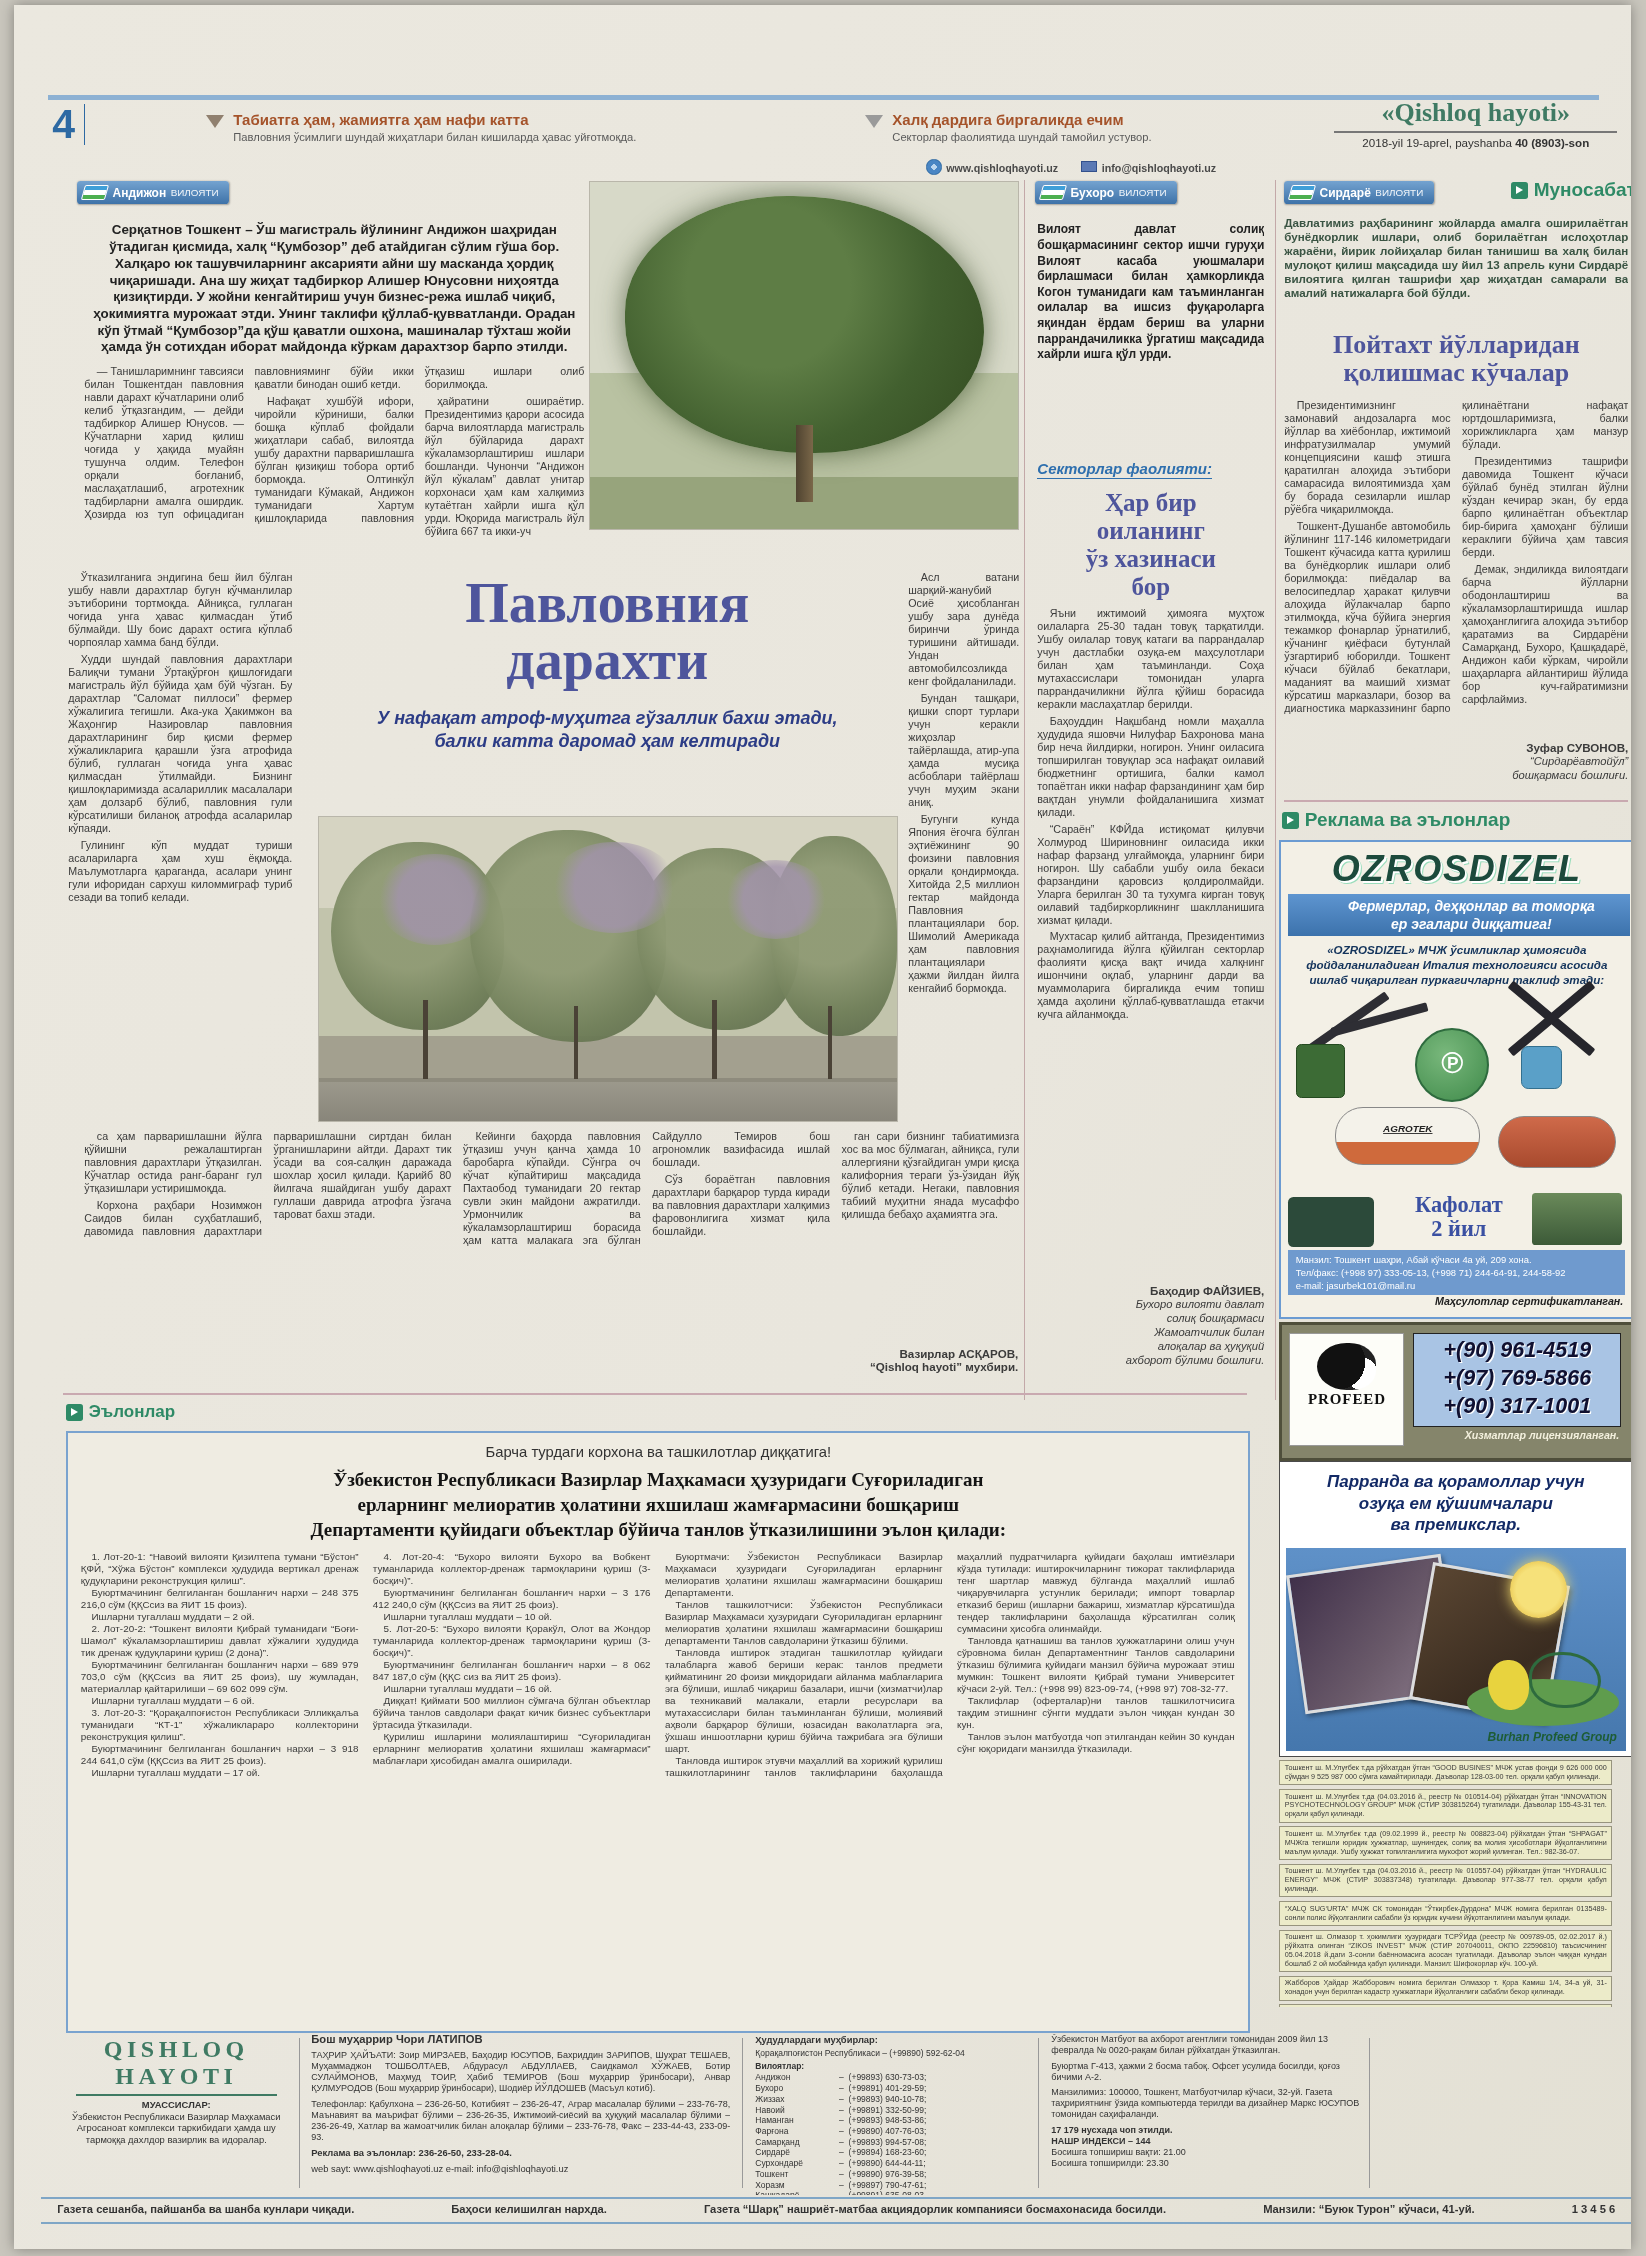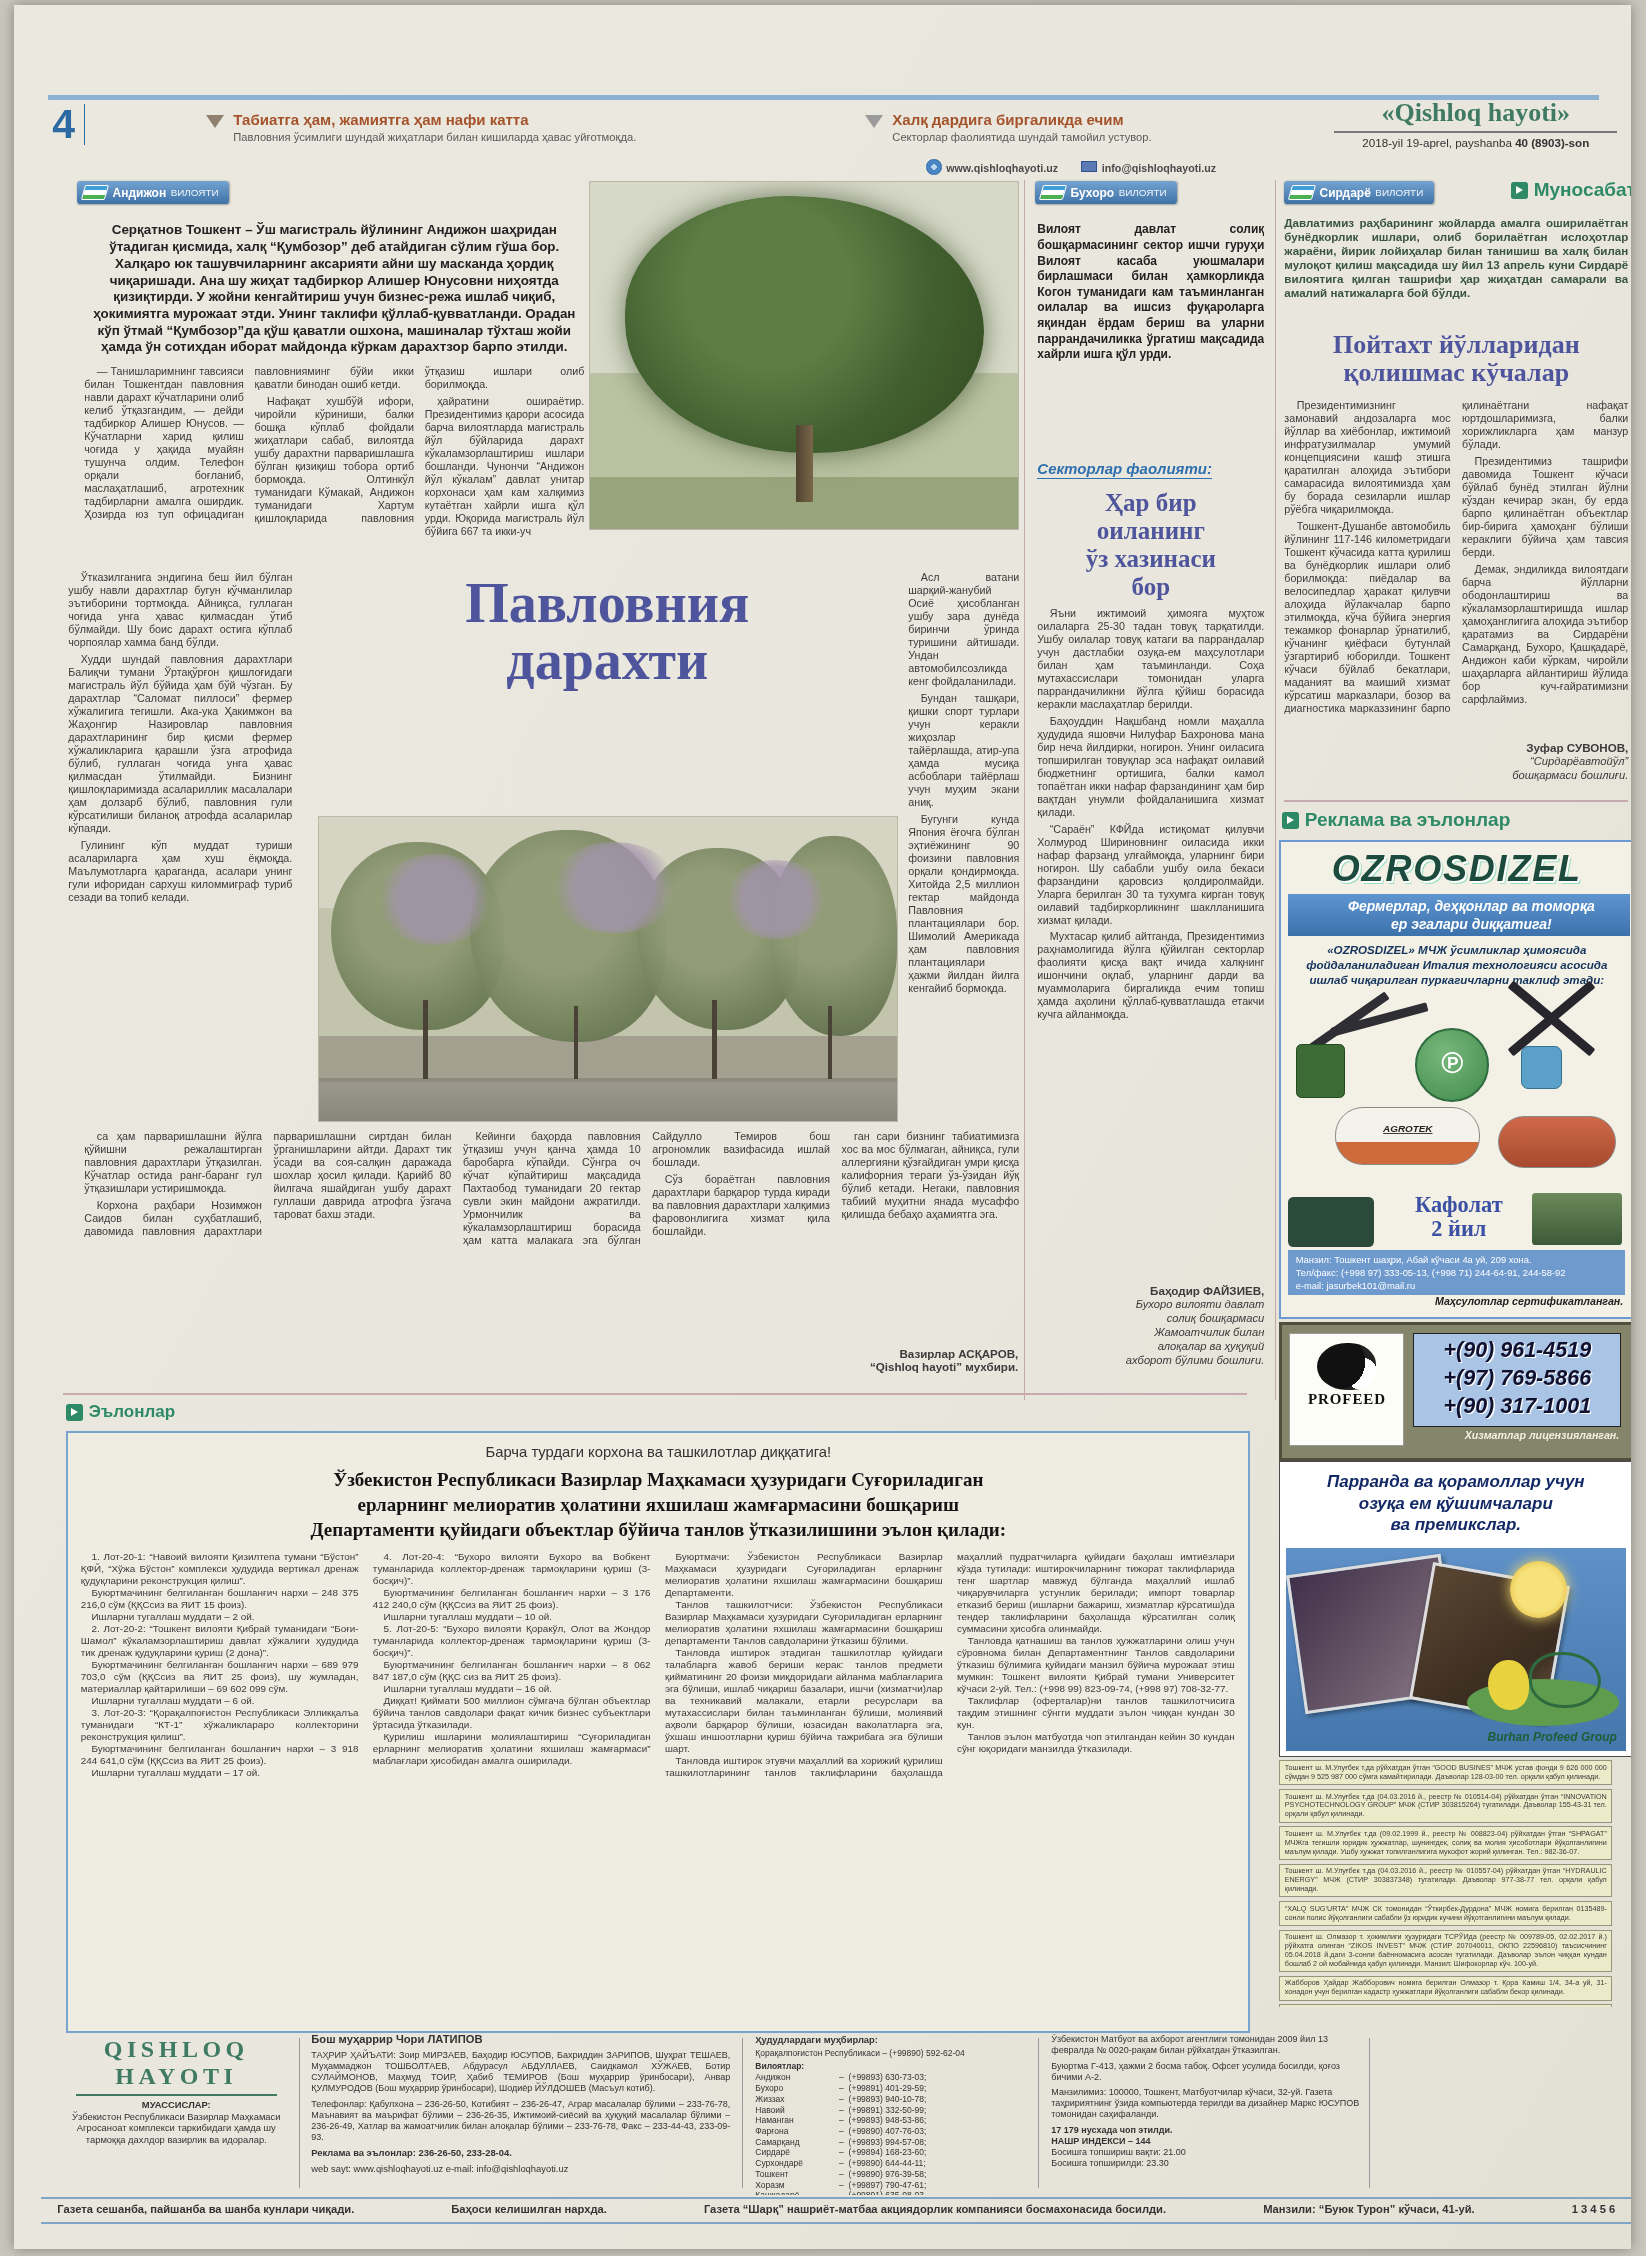--- a/index.html
+++ b/index.html
@@ -164,20 +164,22 @@
 
   <div class="abs body12 jus" style="left:54px;top:566px;width:224px;height:550px;overflow:hidden;">
       <p>Ўтказилганига эндигина беш йил бўлган ушбу навли дарахтлар бугун кўчманлилар эътиборини тортмоқда. Айниқса, гуллаган чоғида унга ҳавас қилмасдан ўтиб бўлмайди. Шу боис дарахт остига кўплаб чорпоялар хамма банд бўлди.</p>
       <p>Худди шундай павловния дарахтлари Балиқчи тумани Ўртақўрғон қишлоғидаги магистраль йўл бўйида ҳам бўй чўзган. Бу дарахтлар “Саломат пиллоси” фермер хўжалигига тегишли. Ака-ука Ҳакимжон ва Жаҳонгир Назировлар павловния дарахтларининг бир қисми фермер хўжаликларига қарашли ўзга атрофида бўлиб, гуллаган чоғида унга ҳавас қилмасдан ўтилмайди. Бизнинг қишлоқларимизда асалариллик масалалари ҳам долзарб бўлиб, павловния гули кўрсатилиши биланоқ атрофда асаларилар кўпаяди.</p>
       <p>Гулининг кўп муддат туриши асалариларга ҳам хуш ёқмоқда. Маълумотларга қараганда, асалари унинг гули ифоридан сархуш киломмиграф туриб сезади ва топиб келади.</p>
     </div>
 
   <div class="abs" style="left:304px;top:570px;width:578px;">
     <div class="mainhead ser">Павловния
 дарахти</div>
+    <div class="deck">У нафақат атроф-муҳитга гўзаллик бахш этади,
+балки катта даромад ҳам келтиради</div>
   </div>
 
   <div class="abs body12 jus" style="left:894px;top:566px;width:111px;height:550px;overflow:hidden;">
       <p>Асл ватани шарқий-жанубий Осиё ҳисобланган ушбу зара дунёда биринчи ўринда туришини айтишади. Ундан автомобилсозликда кенг фойдаланилади.</p>
       <p>Бундан ташқари, қишки спорт турлари учун керакли жиҳозлар тайёрлашда, атир-упа ҳамда мусиқа асбоблари тайёрлаш учун муҳим экани аниқ.</p>
       <p>Бугунги кунда Япония ёғочга бўлган эҳтиёжининг 90 фоизини павловния орқали қондирмоқда. Хитойда 2,5 миллион гектар майдонда Павловния плантациялари бор. Шимолий Америкада ҳам павловния плантациялари ҳажми йилдан йилга кенгайиб бормоқда.</p>
     </div>
 
   <div class="abs photo2" style="left:304px;top:811px;width:578px;height:304px;">
     <div class="p2crown" style="left:2%;top:8%;width:30%;height:62%;"></div>

